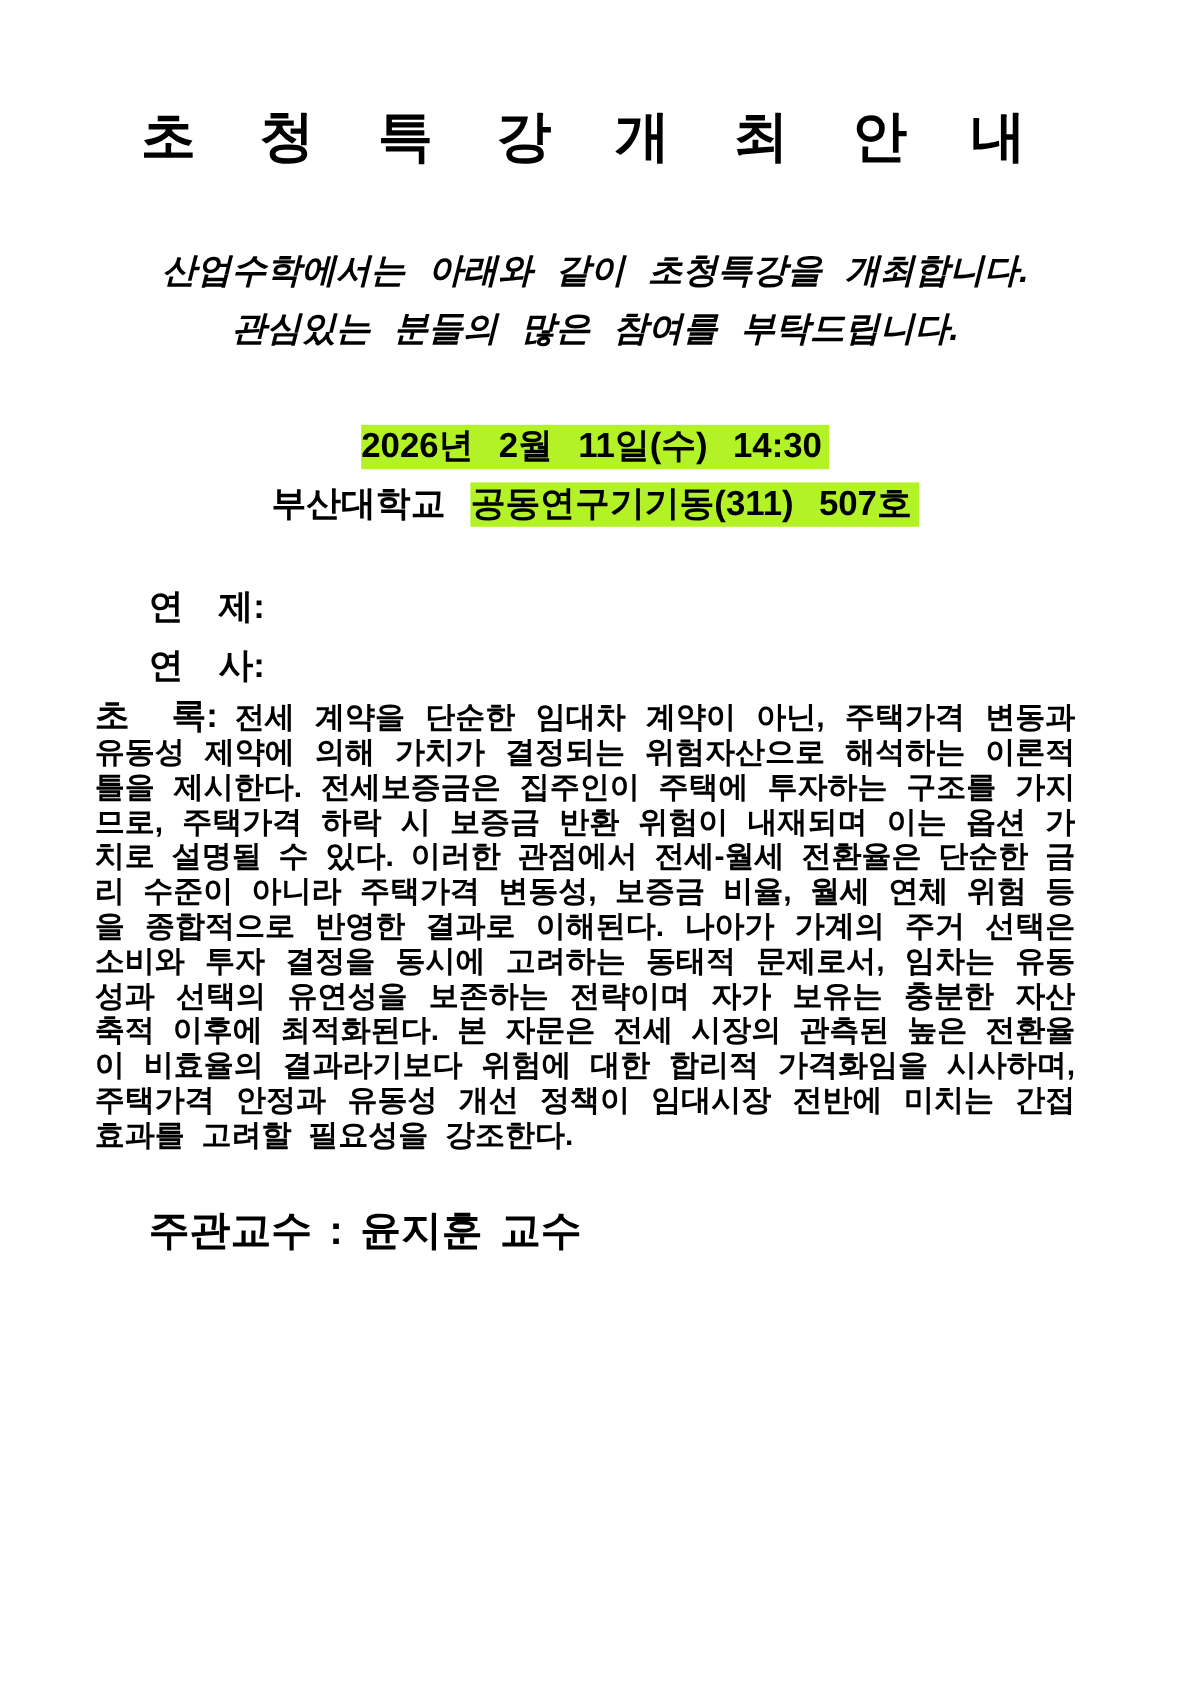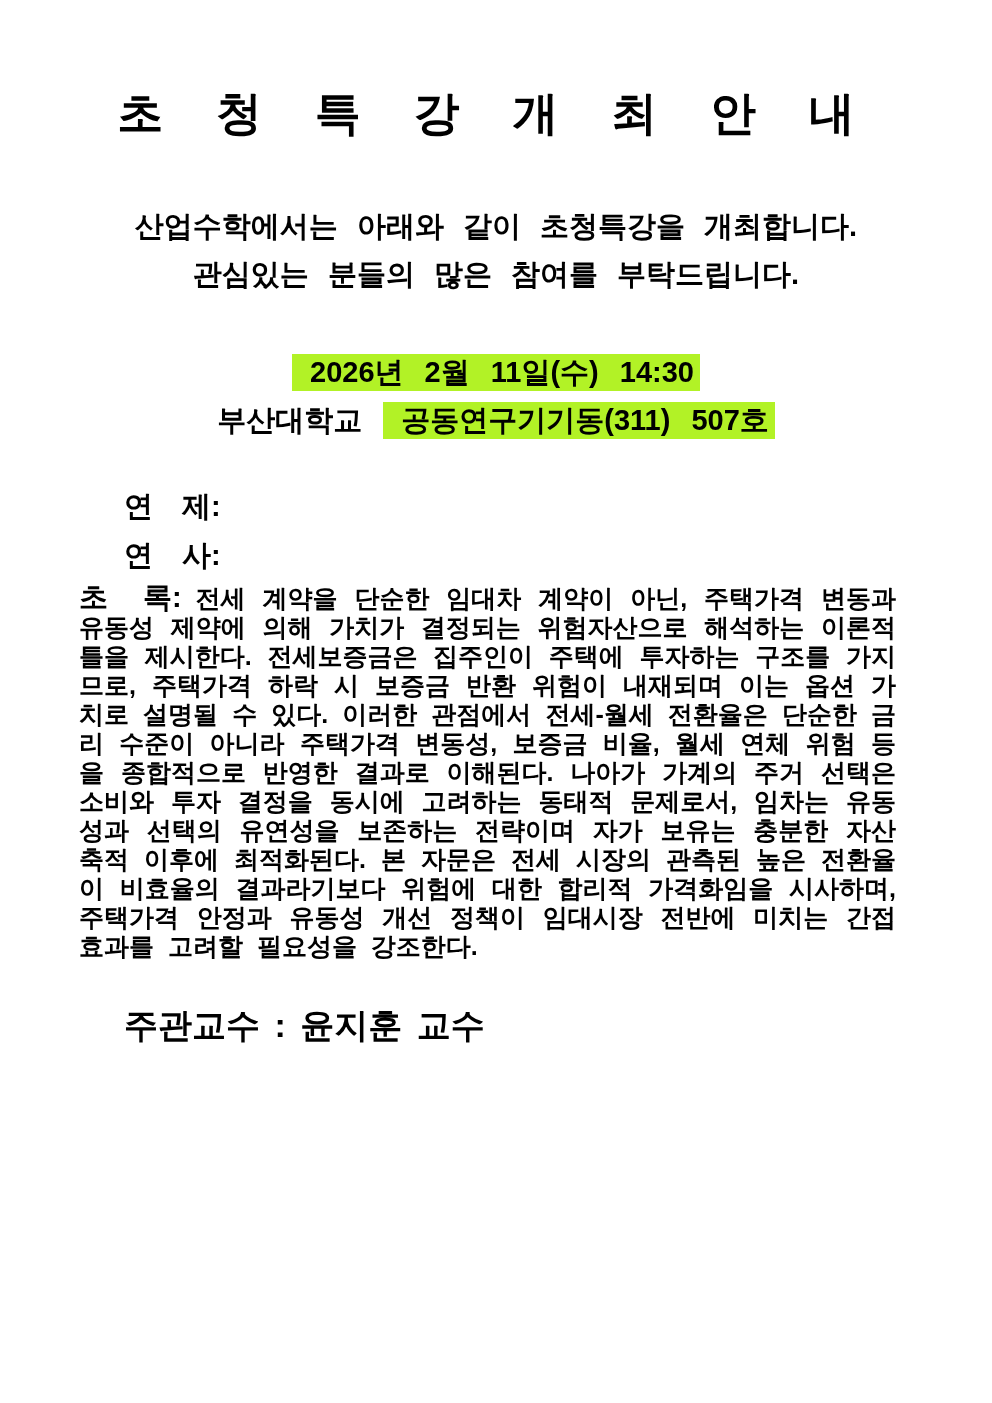--- a/index.html
+++ b/index.html
@@ -27,31 +27,32 @@
     letter-spacing: 20px;
     line-height: 54px;
     white-space: nowrap;
   }
   .intro {
     margin-top: 62px;
     text-align: center;
     font-size: 29px;
     line-height: 48px;
     word-spacing: 11px;
+    font-style: italic;
   }
   .event {
     margin-top: 50px;
     text-align: center;
     font-size: 29px;
     line-height: 48px;
     word-spacing: 13px;
   }
   .hl {
     background: #b2f226;
-    padding: 2px 6px 3px 18px;
+    padding: 2px 6px 3px 0;
   }
   .details {
     margin: 38px 96px 0 124px;
     font-size: 29px;
   }
   .detail-row {
     display: flex;
     align-items: center;
     line-height: 48px;
   }

